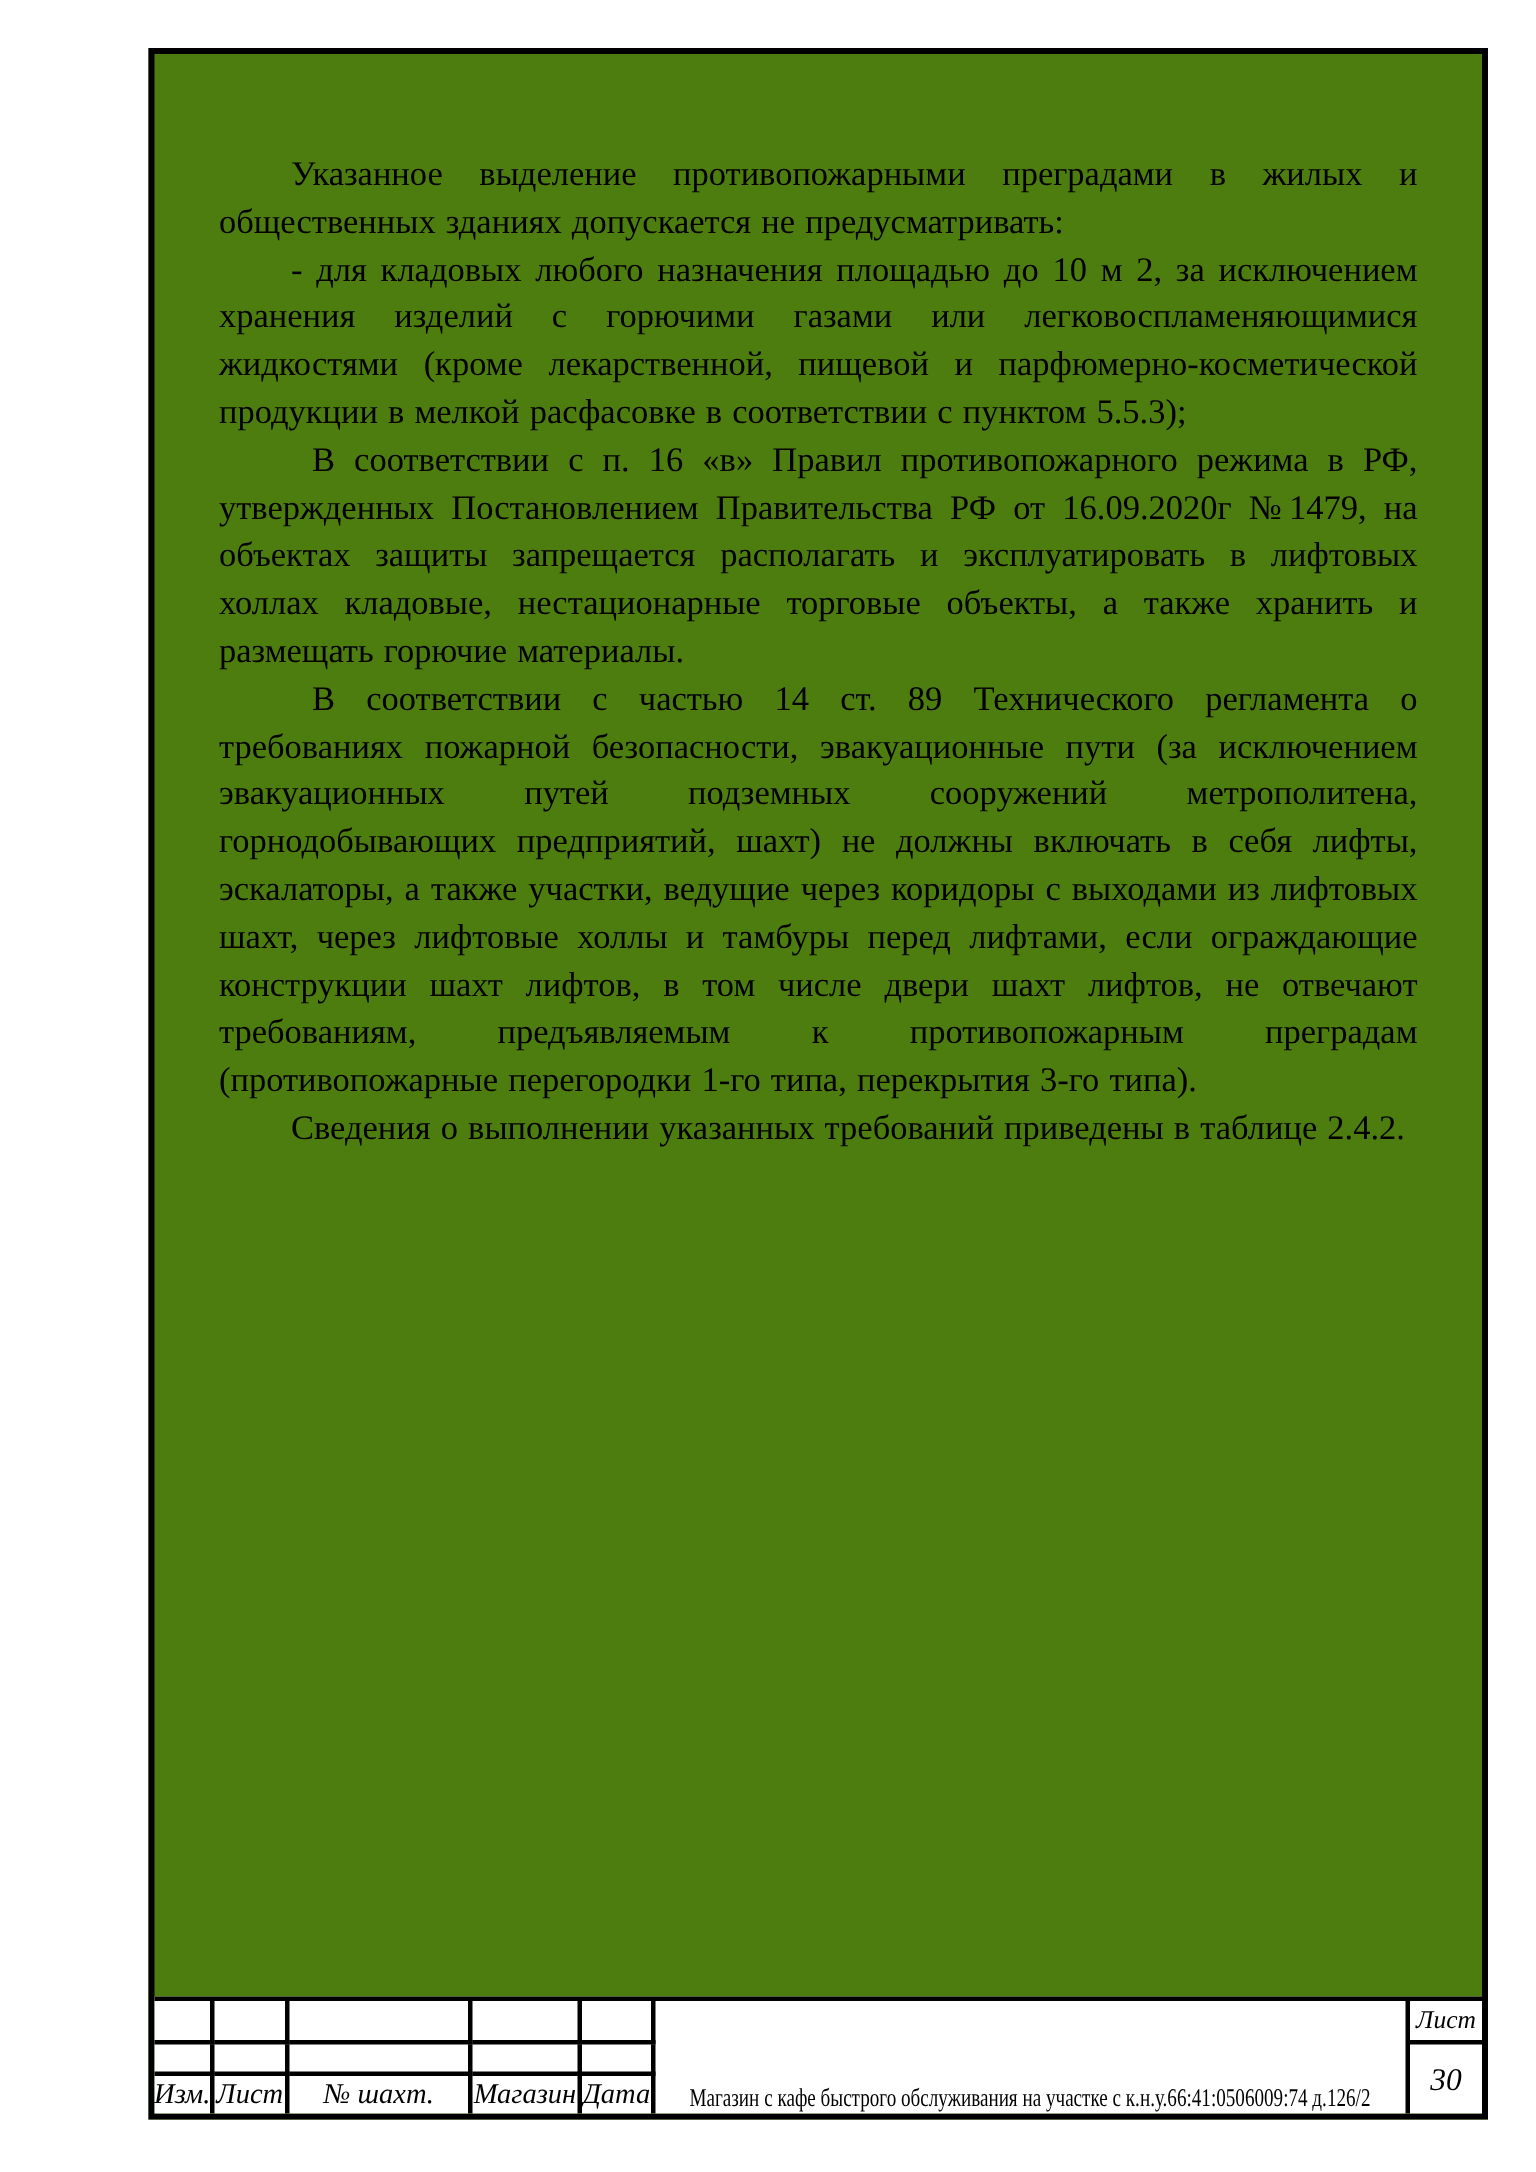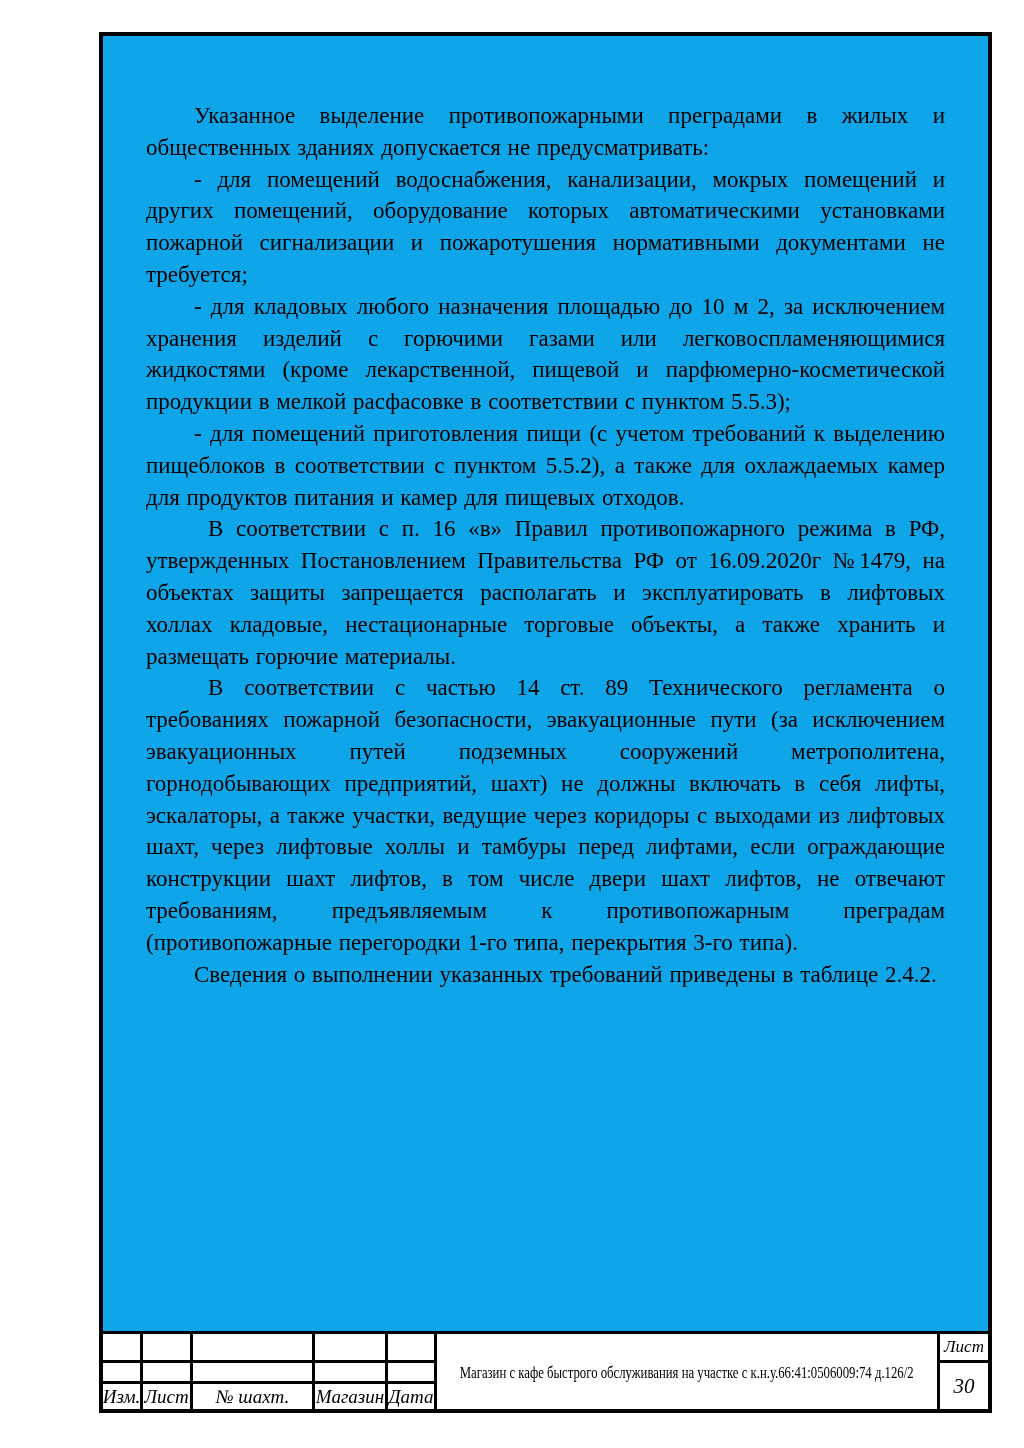--- a/index.html
+++ b/index.html
@@ -17,21 +17,21 @@
     overflow: hidden;
   }
   .frame {
     position: absolute;
     left: 99px;
     top: 32px;
     width: 893px;
     height: 1381px;
     border: 4px solid #000000;
     box-sizing: border-box;
-    background: #0ea5e9;
+    background: #4d7c0f;
   }
   .content {
     position: absolute;
     left: 0;
     top: 0;
     right: 0;
     padding: 64px 43px 0 43px;
     box-sizing: border-box;
   }
   .content p {
@@ -69,21 +69,21 @@
     font-style: italic;
     font-size: 19px;
     white-space: nowrap;
     overflow: visible;
   }
   .sdoc {
     grid-column: 6;
     grid-row: 1 / 4;
     display: flex;
     justify-content: center;
-    align-items: center;
+    align-items: flex-end;
     padding-top: 3px;
     overflow: hidden;
   }
   .sdoc span {
     font-size: 17px;
     white-space: nowrap;
     transform: scaleX(0.75);
     transform-origin: center top;
   }
   .slist {
@@ -109,23 +109,21 @@
   .gr1 { grid-row: 1; } .gr2 { grid-row: 2; } .gr3 { grid-row: 3; }
 </style>
 </head>
 <body>
 
 <div class="page">
   <div class="frame">
 
     <div class="content">
       <p>Указанное выделение противопожарными преградами в жилых и общественных зданиях допускается не предусматривать:</p>
-      <p>- для помещений водоснабжения, канализации, мокрых помещений и других помещений, оборудование которых автоматическими установками пожарной сигнализации и пожаротушения нормативными документами не требуется;</p>
       <p>- для кладовых любого назначения площадью до 10 м 2, за исключением хранения изделий с горючими газами или легковоспламеняющимися жидкостями (кроме лекарственной, пищевой и парфюмерно-косметической продукции в мелкой расфасовке в соответствии с пунктом 5.5.3);</p>
-      <p>- для помещений приготовления пищи (с учетом требований к выделению пищеблоков в соответствии с пунктом 5.5.2), а также для охлаждаемых камер для продуктов питания и камер для пищевых отходов.</p>
       <p class="indent-lg">В соответствии с п. 16 «в» Правил противопожарного режима в РФ, утвержденных Постановлением Правительства РФ от 16.09.2020г №1479, на объектах защиты запрещается располагать и эксплуатировать в лифтовых холлах кладовые, нестационарные торговые объекты, а также хранить и размещать горючие материалы.</p>
       <p class="indent-lg">В соответствии с частью 14 ст. 89 Технического регламента о требованиях пожарной безопасности, эвакуационные пути (за исключением эвакуационных путей подземных сооружений метрополитена, горнодобывающих предприятий, шахт) не должны включать в себя лифты, эскалаторы, а также участки, ведущие через коридоры с выходами из лифтовых шахт, через лифтовые холлы и тамбуры перед лифтами, если ограждающие конструкции шахт лифтов, в том числе двери шахт лифтов, не отвечают требованиям, предъявляемым к противопожарным преградам (противопожарные перегородки 1-го типа, перекрытия 3-го типа).</p>
       <p>Сведения о выполнении указанных требований приведены в таблице 2.4.2.</p>
     </div>
 
     <div class="stamp">
 
       <div class="gc1 gr1 br bb"></div>
       <div class="gc2 gr1 br bb"></div>
       <div class="gc3 gr1 br bb"></div>

